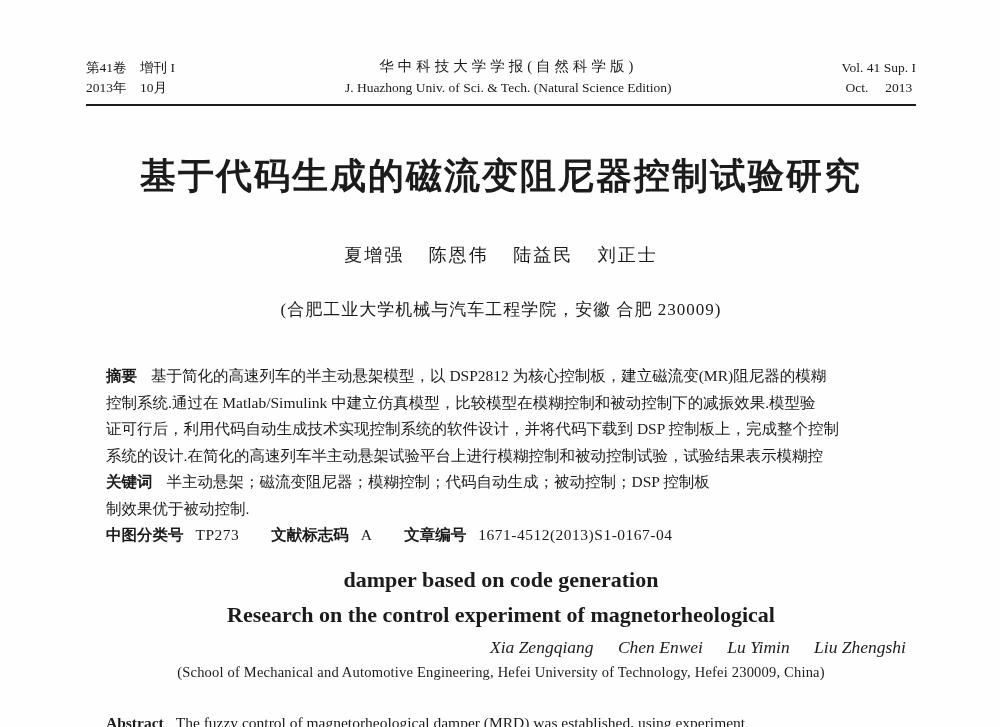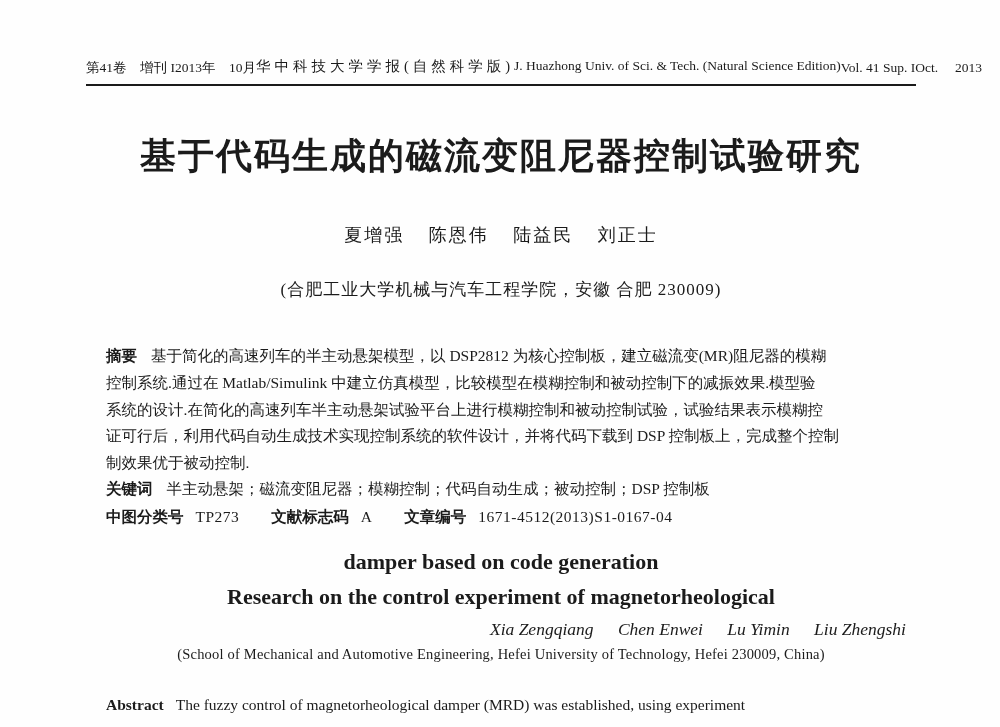--- a/index.html
+++ b/index.html
@@ -17,21 +17,21 @@
   }
   
   .journal-header {
     display: flex;
     justify-content: space-between;
     align-items: flex-end;
     font-size: 13.5px;
     line-height: 1.5;
     white-space: pre;
   }
-  .jh-col { display: flex; flex-direction: row; }
+  .jh-col { display: flex; flex-direction: column; }
   .jh-left   { text-align: left; }
   .jh-center { text-align: center; }
   .jh-center .cn-line { letter-spacing: 4px; font-size: 14.5px; }
   .jh-right  { text-align: center; }
   .header-rule {
     border: none;
     border-top: 2.5px solid #1a1a1a;
     margin: 6px 0 0 0;
   }
   
@@ -58,21 +58,21 @@
   }
   
   .abstract-block {
     margin-top: 42px;
     padding: 0 20px;
     font-size: 15.5px;
     line-height: 26.5px;
     text-align: left;
   }
   .cn-label {
-    font-family: Liberation Mono, monospace;
+    font-family: Liberation Serif, serif;
     font-weight: 700;
   }
   .lbl-gap { margin-right: 14px; }
   .meta-line .meta-group { margin-right: 28px; }
   .meta-line .meta-value { margin-left: 12px; letter-spacing: 0.5px; }
   
   .title-en {
     margin-top: 13px;
     text-align: center;
     font-weight: 700;
@@ -133,27 +133,27 @@
     <span class="author">刘正士</span>
   </div>
 
   <div class="affiliation-cn">(合肥工业大学机械与汽车工程学院，安徽 合肥 230009)</div>
 
   <div class="abstract-block">
     <div>
       <span class="cn-label lbl-gap">摘要</span><span>基于简化的高速列车的半主动悬架模型，以 DSP2812 为核心控制板，建立磁流变(MR)阻尼器的模糊</span>
     </div>
     <div>控制系统.通过在 Matlab/Simulink 中建立仿真模型，比较模型在模糊控制和被动控制下的减振效果.模型验</div>
+    <div>证可行后，利用代码自动生成技术实现控制系统的软件设计，并将代码下载到 DSP 控制板上，完成整个控制</div>
     <div>系统的设计.在简化的高速列车半主动悬架试验平台上进行模糊控制和被动控制试验，试验结果表示模糊控</div>
-    <div>证可行后，利用代码自动生成技术实现控制系统的软件设计，并将代码下载到 DSP 控制板上，完成整个控制</div>
-    <div>制效果优于被动控制.</div>
-
     <div>
       <span class="cn-label lbl-gap">关键词</span><span>半主动悬架；磁流变阻尼器；模糊控制；代码自动生成；被动控制；DSP 控制板</span>
     </div>
+
+    <div>制效果优于被动控制.</div>
 
     <div class="meta-line">
       <span class="meta-group"><span class="cn-label">中图分类号</span><span class="meta-value">TP273</span></span>
       <span class="meta-group"><span class="cn-label">文献标志码</span><span class="meta-value">A</span></span>
       <span class="meta-group"><span class="cn-label">文章编号</span><span class="meta-value">1671-4512(2013)S1-0167-04</span></span>
     </div>
   </div>
 
   <div class="title-en">
     <div>damper based on code generation</div>

